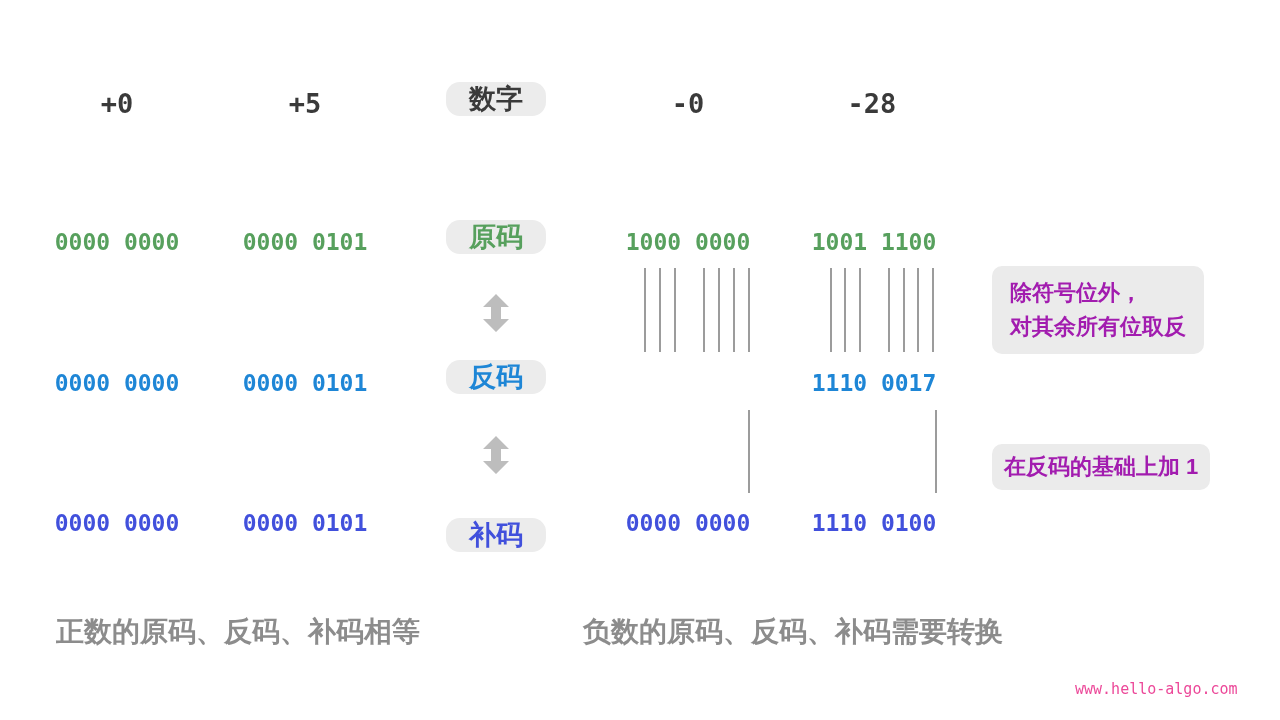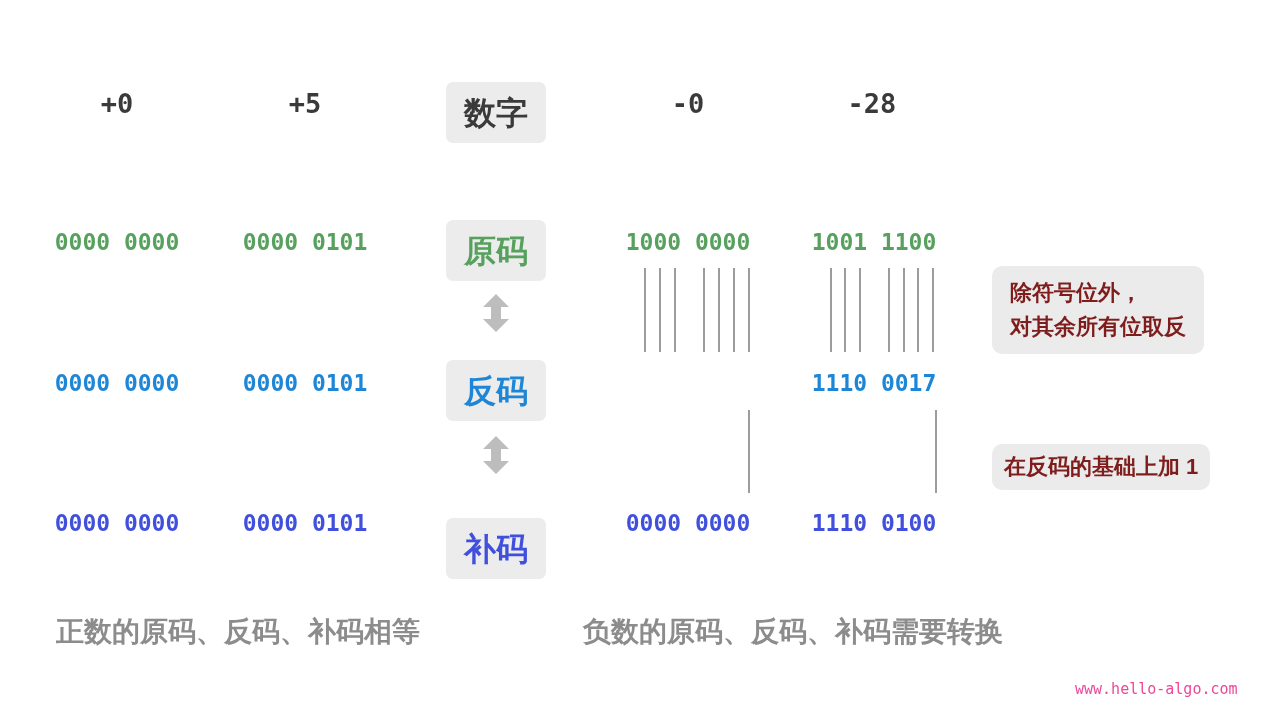--- a/index.html
+++ b/index.html
@@ -18,36 +18,36 @@
     font-size:27px;line-height:34px;color:#3a3a3a;white-space:nowrap;
   }
   .bin{
     position:absolute;transform:translateX(-50%);
     font-family:"DejaVu Sans Mono",monospace;font-weight:bold;
     font-size:23px;line-height:30px;white-space:nowrap;letter-spacing:0;
   }
   .green{color:#57a05d;} .blue{color:#1e86d6;} .indigo{color:#4150dc;}
 
   .badge{
-    position:absolute;left:446px;width:100px;height:61px;
-    background:#ececec;border-radius:7px;
+    position:absolute;left:446px;width:100px;height:34px;
+    background:#ececec;border-radius:14px;
     display:flex;align-items:center;justify-content:center;
-    font-size:32px;font-weight:bold;line-height:46px;white-space:nowrap;
+    font-size:27px;font-weight:bold;line-height:46px;white-space:nowrap;
   }
   .badge.dark{color:#3a3a3a;}
 
   .vline{
     position:absolute;width:1.5px;background:#9c9c9c;
   }
   .arrow{
     position:absolute;left:483px;width:26px;height:38px;
   }
   .note{
     position:absolute;left:992px;background:#ebebeb;border-radius:10px;
-    color:#7f1d1d;font-weight:bold;font-size:22px;line-height:34px;
+    color:#a21caf;font-weight:bold;font-size:22px;line-height:34px;
     padding:10px 18px;white-space:nowrap;
   }
   .caption{
     position:absolute;top:617px;color:#8c8c8c;font-weight:bold;
     font-size:28px;line-height:30px;white-space:nowrap;
   }
   .watermark{
     position:absolute;left:1075px;top:679px;
     font-family:"DejaVu Sans Mono",monospace;font-size:15px;line-height:20px;
     color:#ec4899;white-space:nowrap;

